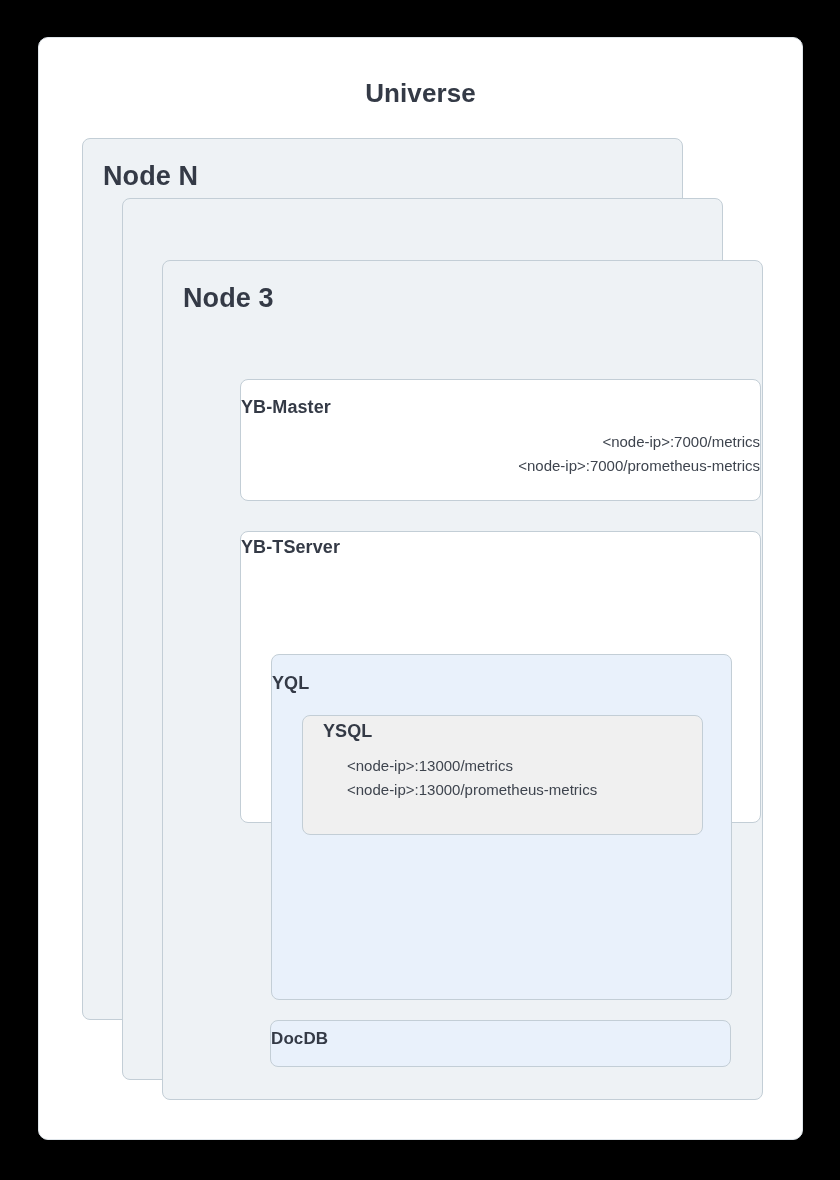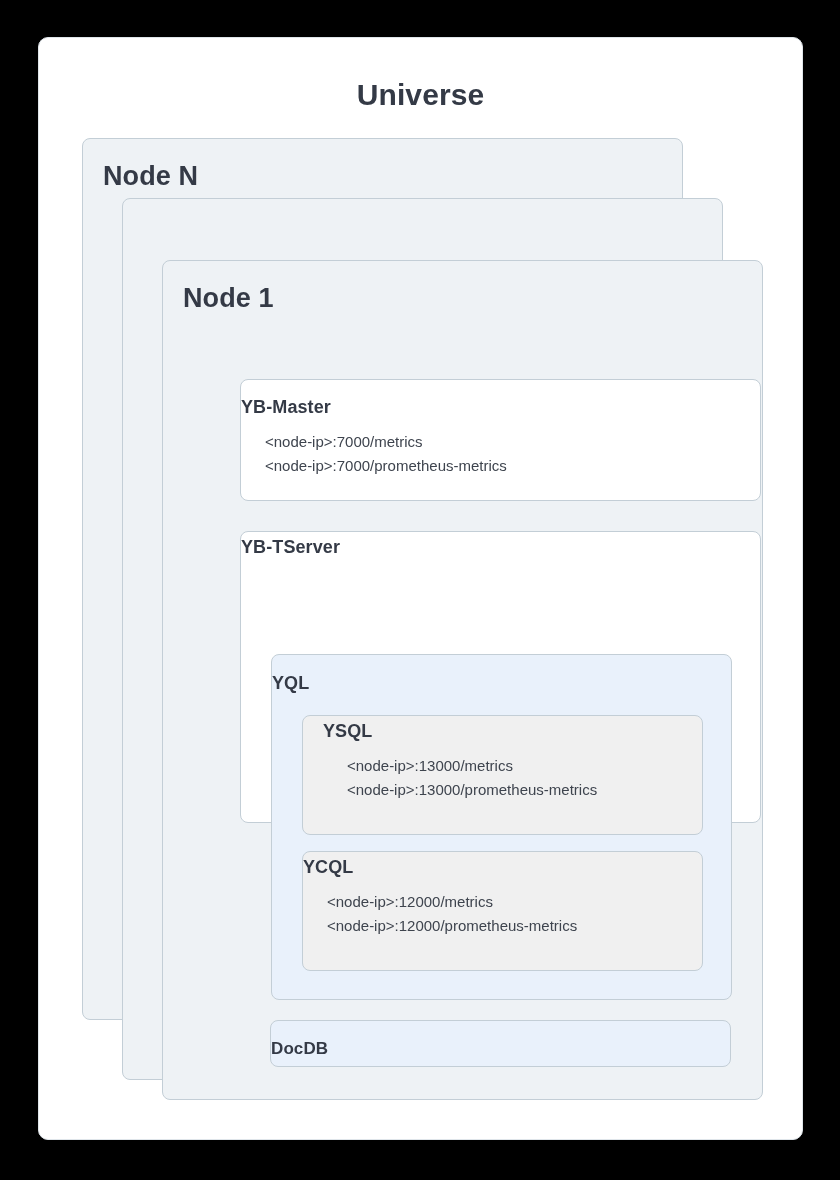--- a/index.html
+++ b/index.html
@@ -22,21 +22,21 @@
     border: 1px solid #dfe5ea;
     border-radius: 10px;
   }
 
   #universe-title {
     position: absolute;
     left: 0;
     top: 40px;
     width: 100%;
     text-align: center;
-    font-size: 30px;
+    font-size: 26px;
     font-weight: bold;
     color: #343a46;
     letter-spacing: 0.1px;
   }
 
   
   .node-card {
     position: absolute;
     background: #eef2f5;
     border: 1px solid #c3ced6;
@@ -87,21 +87,21 @@
   .endpoint-list {
     list-style: none;
     font-size: 15px;
     color: #3e444e;
     line-height: 24px;
   }
 
   
   #yb-master-box { left: 77px; top: 118px; width: 521px; height: 122px; }
   #yb-master-box .component-title { margin-top: 17px; }
-  #yb-master-box .endpoint-list { margin: 12px 0 0 24px; }
+  #yb-master-box .endpoint-list { margin: 12px 0 0 24px; text-align: right; }
 
   
   #yb-tserver-box { left: 77px; top: 270px; width: 521px; height: 292px; }
   #yb-tserver-box .component-title { margin-top: 5px; }
   #yb-tserver-box .endpoint-list { margin: 12px 0 0 24px; }
 
   
   #yql-box {
     position: absolute;
     left: 30px;
@@ -133,40 +133,40 @@
   #docdb-box {
     position: absolute;
     left: 107px;
     top: 759px;
     width: 461px;
     height: 47px;
     background: #e9f1fb;
     border: 1px solid #c3ced6;
     border-radius: 8px;
   }
-  #docdb-box .component-title { margin-top: 18px; font-size: 17px; }
+  #docdb-box .component-title { margin-top: 8px; font-size: 17px; }
 </style>
 </head>
 <body>
 
 <div id="universe-panel">
 
   <div id="universe-title">Universe</div>
 
   <div id="node-card-n" class="node-card">
     <div class="node-card-label">Node N</div>
   </div>
 
   <div id="node-card-mid" class="node-card">
     <div class="node-card-ellipsis">...</div>
   </div>
 
   <div id="node-card-1" class="node-card">
 
-    <div class="node-card-label">Node 1</div>
+    <div class="node-card-label">Node 3</div>
 
     <div id="yb-master-box" class="component-box">
       <div class="component-title">YB-Master</div>
       <ul class="endpoint-list">
         <li>&lt;node-ip&gt;:7000/metrics</li>
         <li>&lt;node-ip&gt;:7000/prometheus-metrics</li>
       </ul>
     </div>
 
     <div id="yb-tserver-box" class="component-box">
@@ -176,27 +176,20 @@
         <div class="component-title">YQL</div>
 
         <div id="ysql-box" class="ql-box">
           <div class="component-title">YSQL</div>
           <ul class="endpoint-list">
             <li>&lt;node-ip&gt;:13000/metrics</li>
             <li>&lt;node-ip&gt;:13000/prometheus-metrics</li>
           </ul>
         </div>
 
-        <div id="ycql-box" class="ql-box">
-          <div class="component-title">YCQL</div>
-          <ul class="endpoint-list">
-            <li>&lt;node-ip&gt;:12000/metrics</li>
-            <li>&lt;node-ip&gt;:12000/prometheus-metrics</li>
-          </ul>
-        </div>
       </div>
     </div>
 
     <div id="docdb-box">
       <div class="component-title">DocDB</div>
     </div>
 
   </div>
 </div>
 

